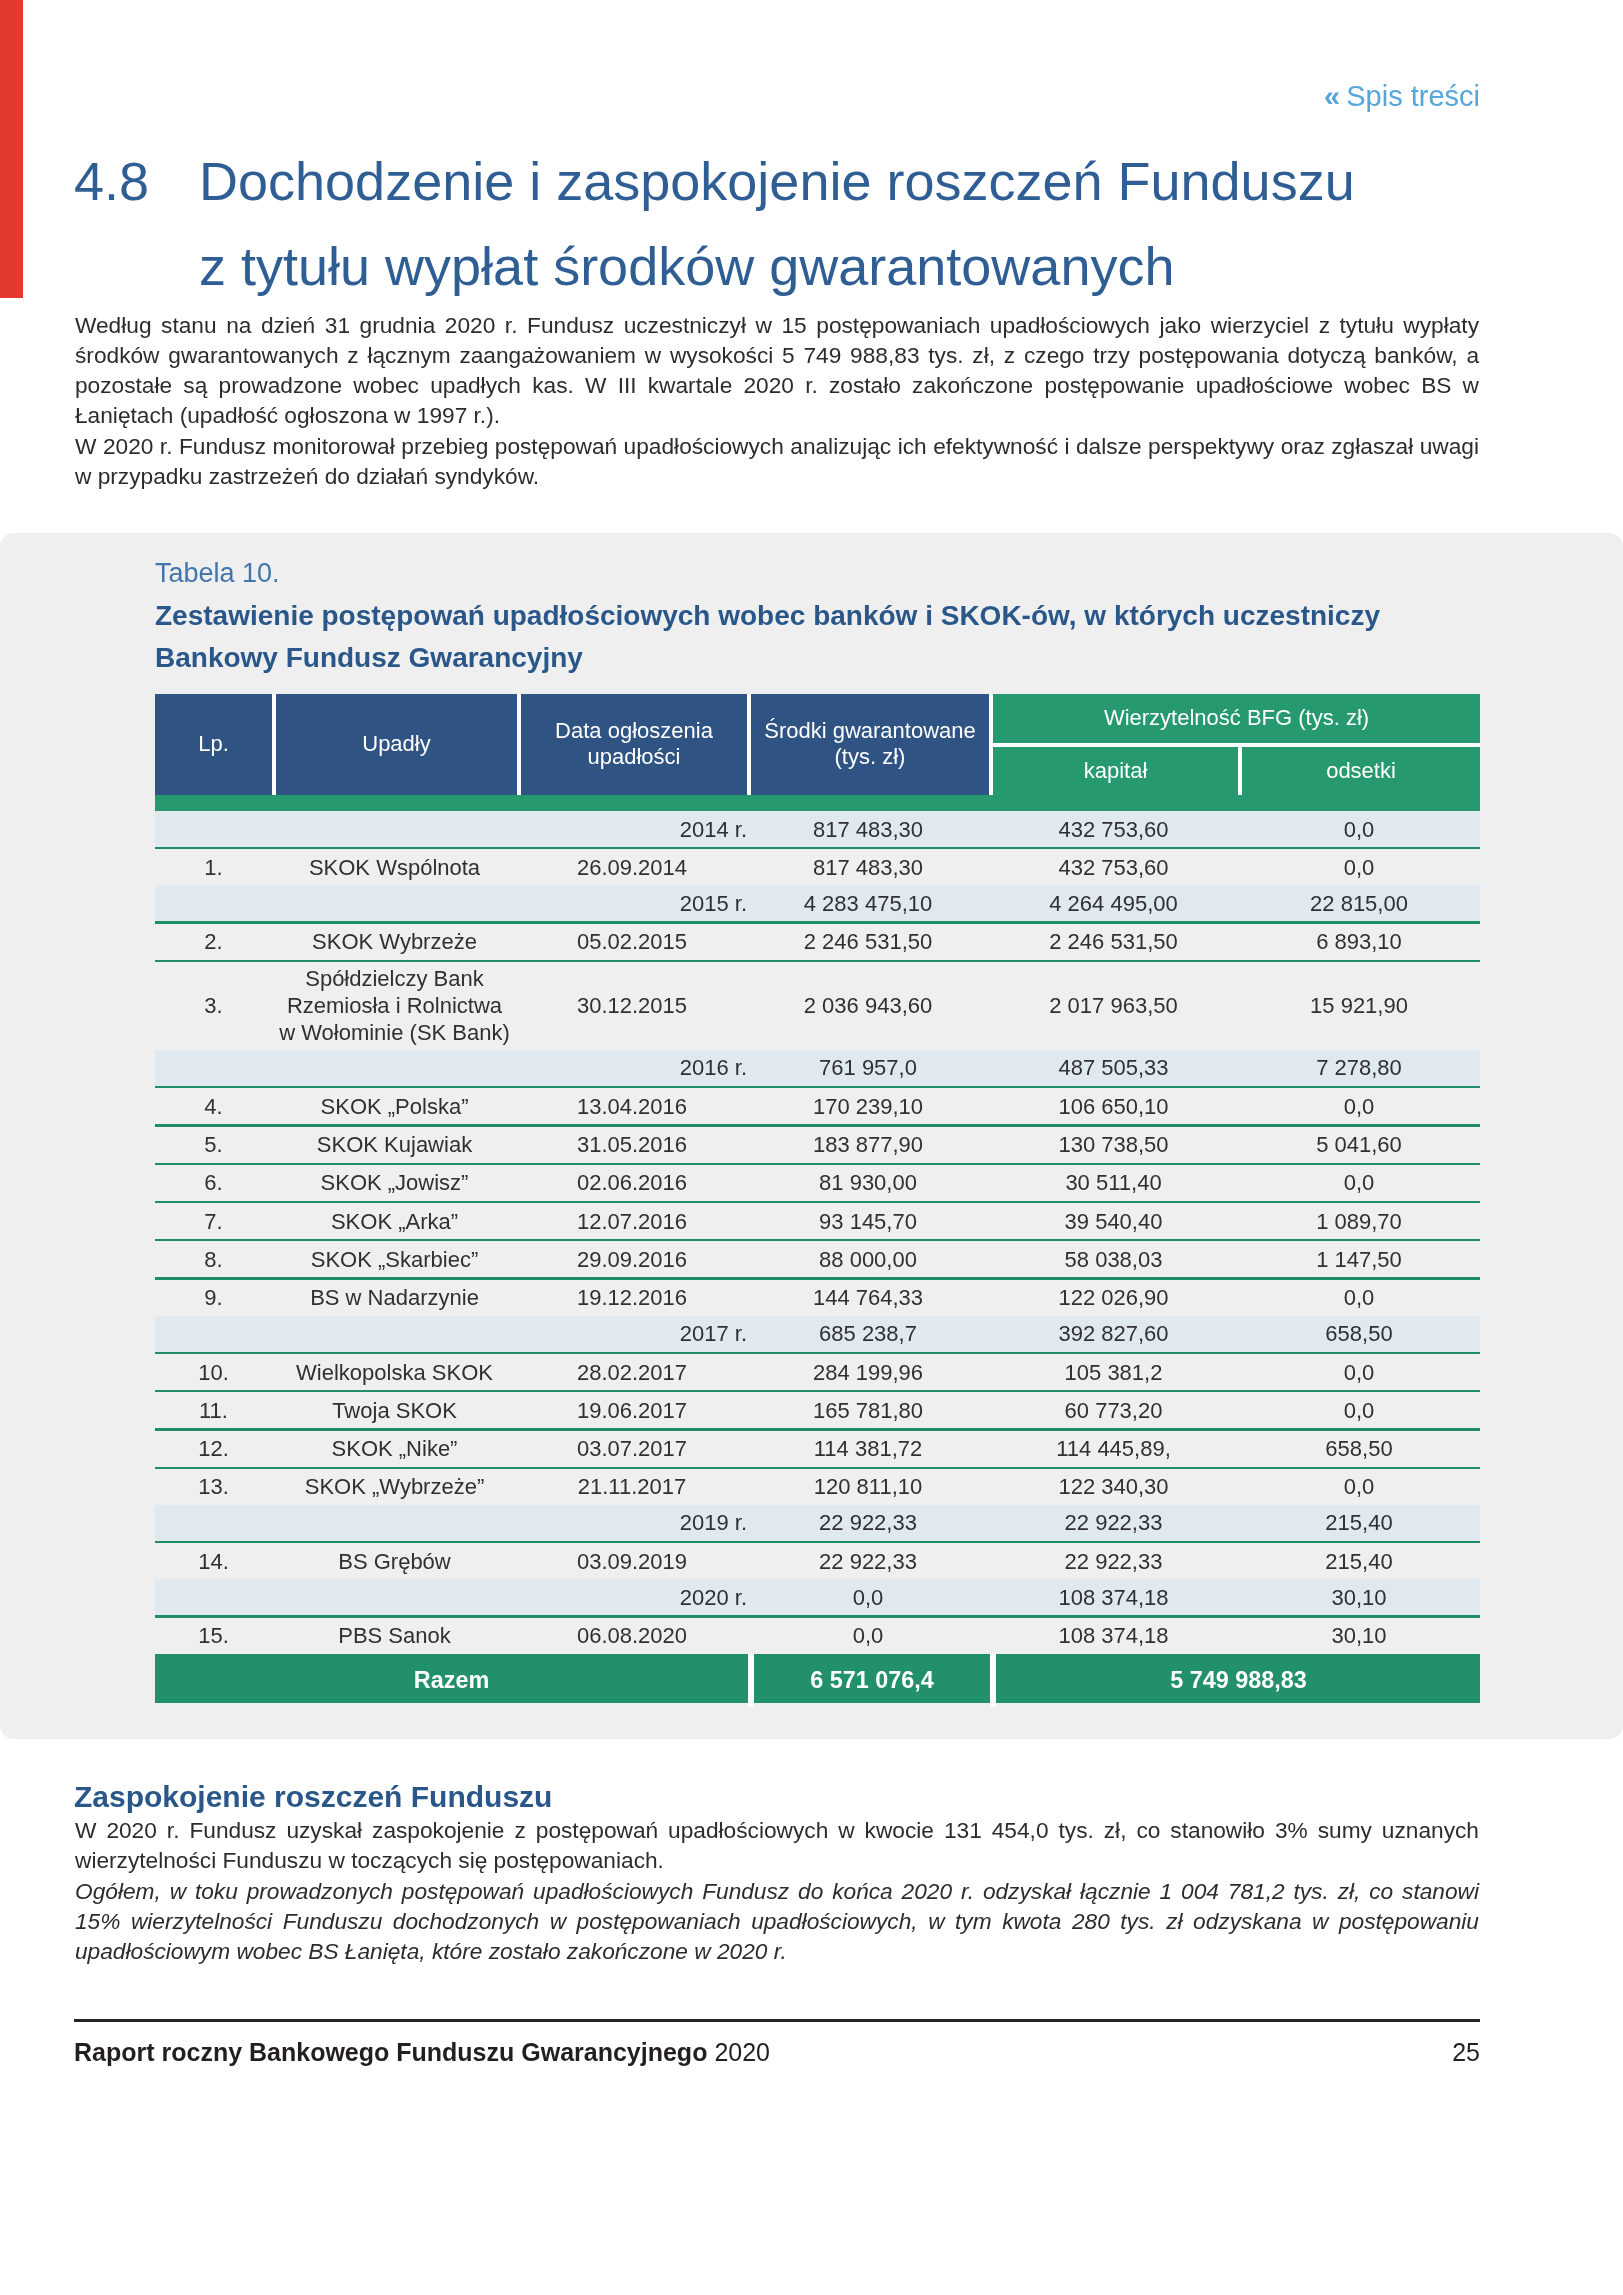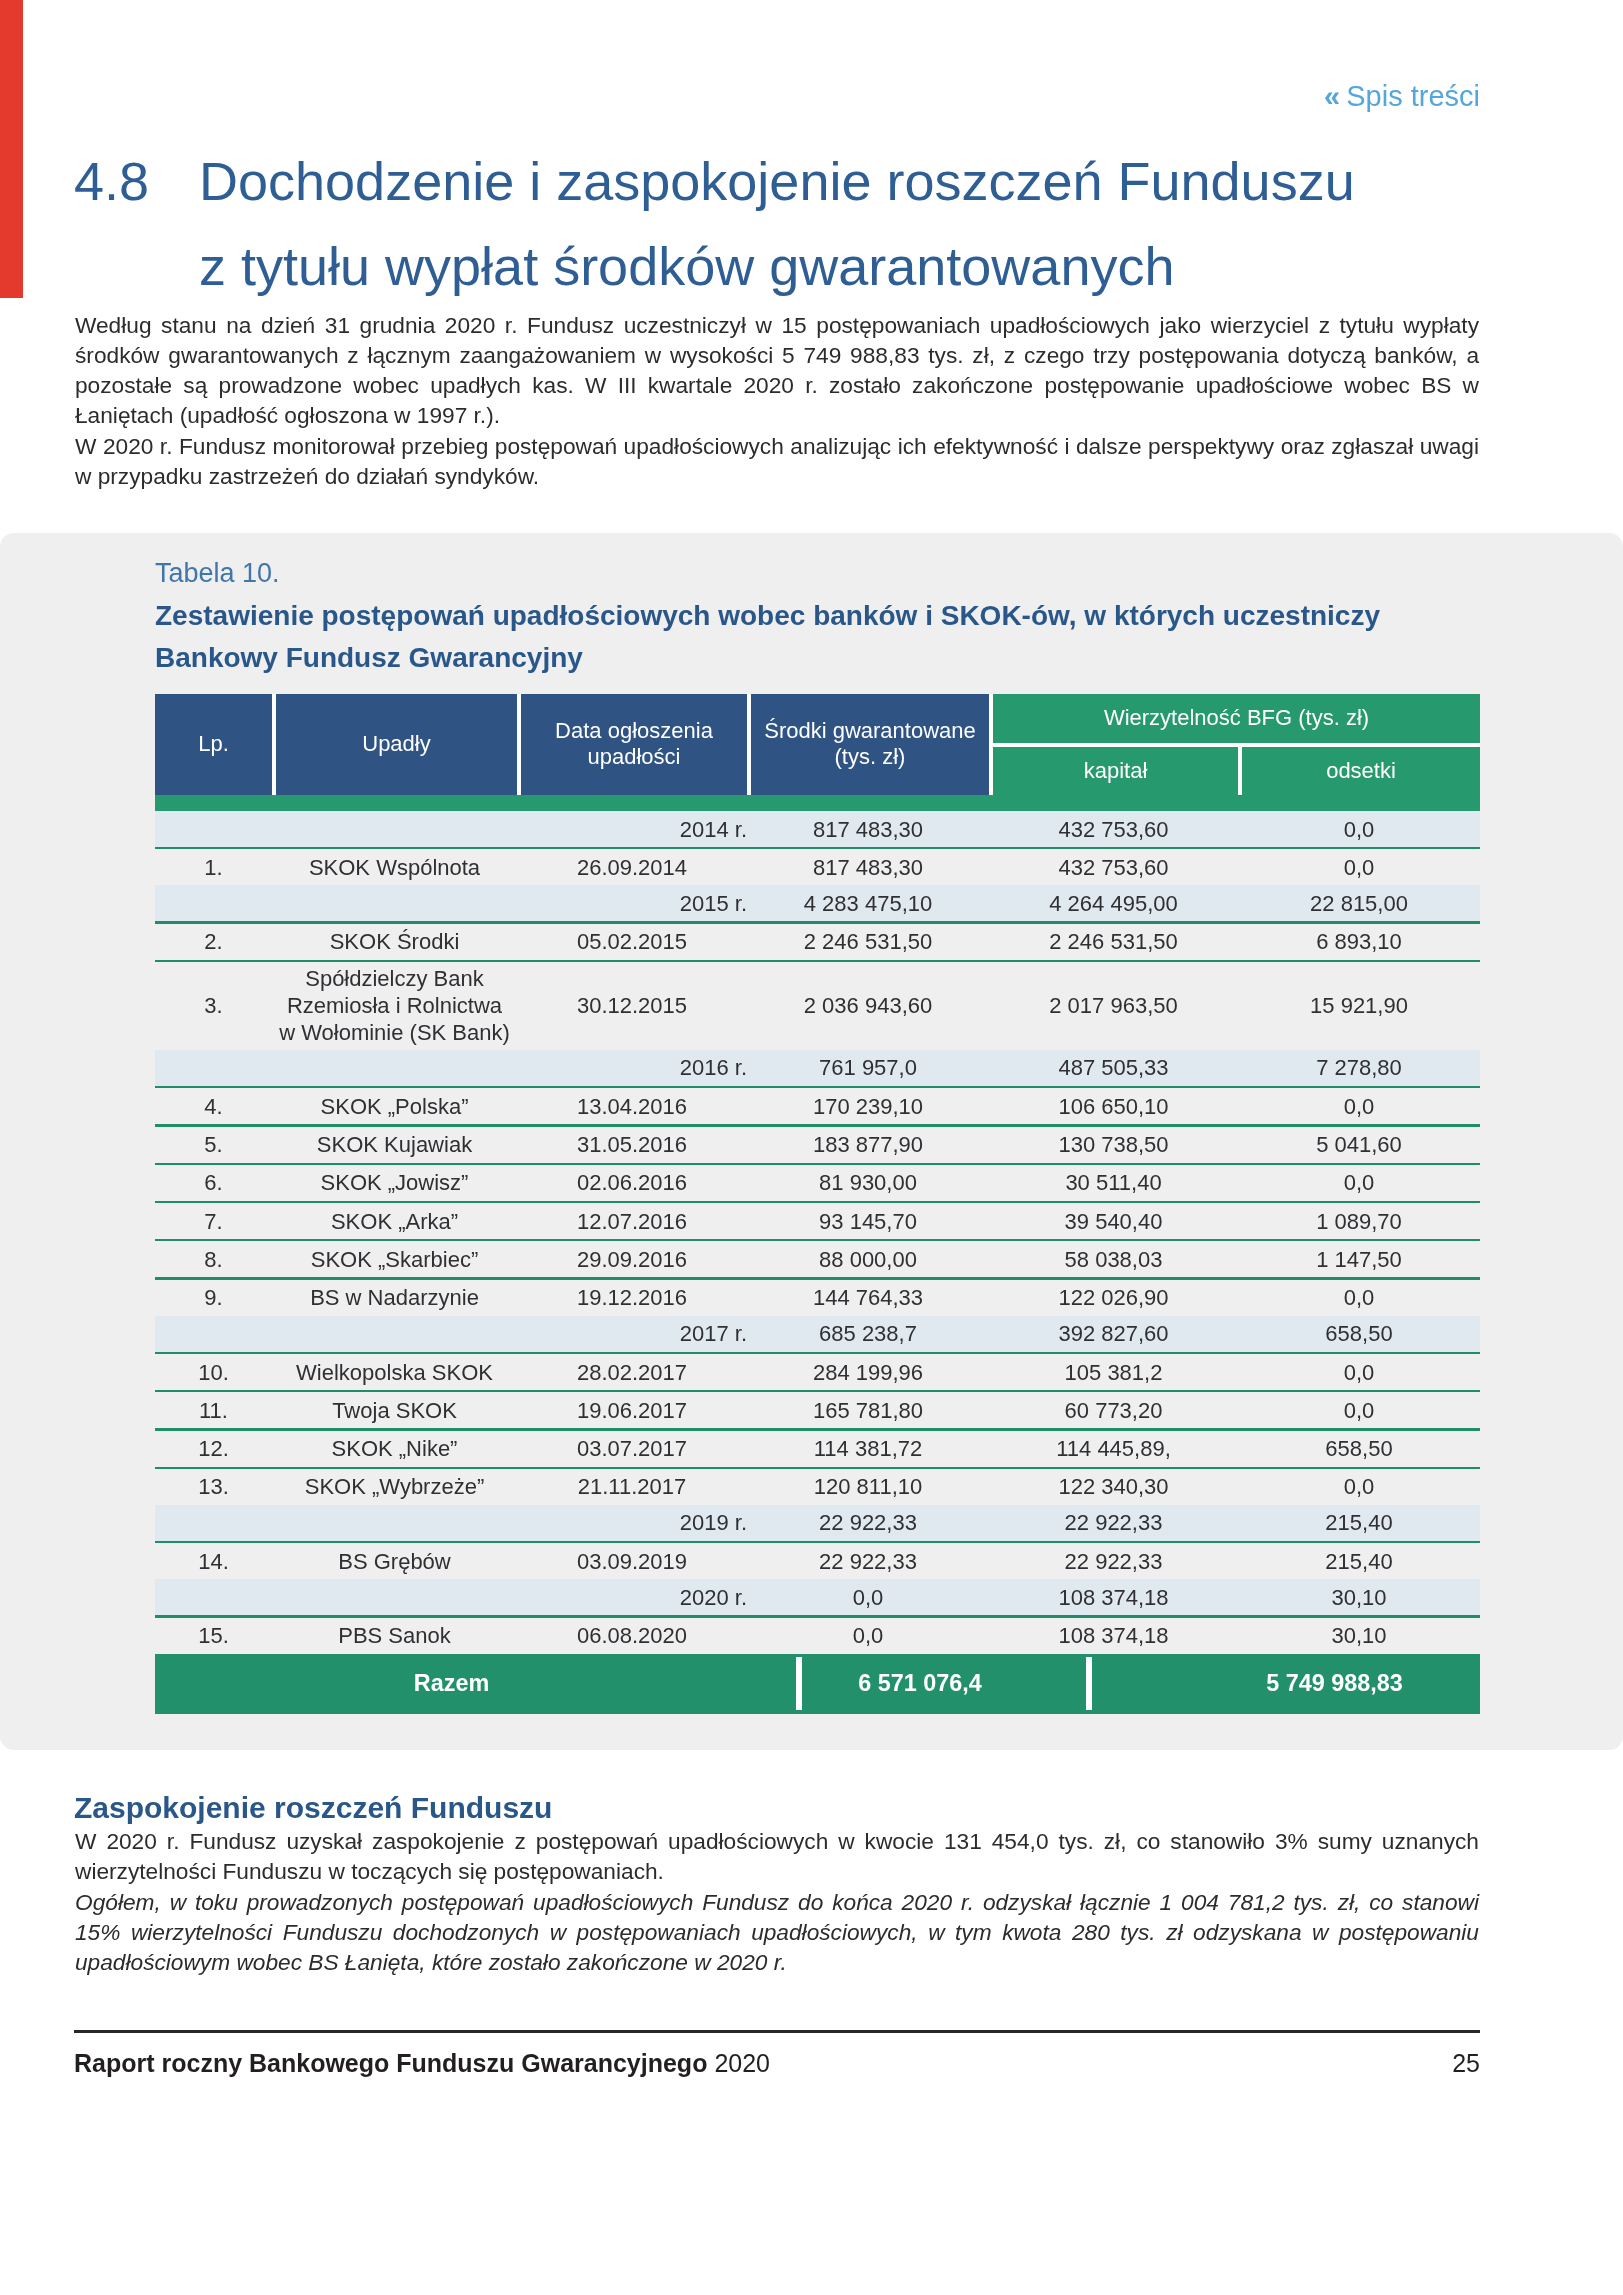--- a/index.html
+++ b/index.html
@@ -45,22 +45,22 @@
     display:grid; grid-template-columns:117px 245px 230px 242px 249px 242px;
     min-height:36px; align-items:center; background:#efefef;
   }
   .trow.year { background:#dfe9ef; }
   .trow.tall { min-height:88px; }
   .trow > div { text-align:center; color:#303034; line-height:27px; }
   .trow .ylabel { grid-column:1 / 4; text-align:right; padding-left:28px; }
   .sep { width:1325px; height:2.3px; background:#1f8e67; }
 
   .total {
-    display:grid; grid-template-columns:593px 242px 491px; height:60px;
-    background:#23906c; color:#ffffff; font-weight:700; font-size:23.4px; align-items:center;gap:48px;
+    display:grid; grid-template-columns:593px 242px 491px; height:49px;
+    background:#23906c; color:#ffffff; font-weight:700; font-size:23.4px; align-items:center;
   }
   .total > div { box-sizing:border-box; text-align:center; }
   .total .tgap { border-left:6px solid #ffffff; height:53px; display:flex; align-items:center; justify-content:center; }
 
   .h2 { margin-top:41px; font-size:30px; font-weight:700; color:#2a5789; }
   .p3 { margin-top:27px; }
   .p4 { margin-top:32px;font-style:italic; }
 
   .rule { margin-top:53px; height:3px; background:#26262a; }
   .footer { margin-top:16.6px; display:flex; justify-content:space-between; align-items:baseline;
@@ -129,21 +129,21 @@
           </div>
           <div class="trow year">
             <div class="ylabel">2015 r.</div>
             <div>4 283 475,10</div>
             <div>4 264 495,00</div>
             <div>22 815,00</div>
           </div>
           <div class="sep"></div>
           <div class="trow">
             <div>2.</div>
-            <div>SKOK Środki</div>
+            <div>SKOK Wybrzeże</div>
             <div>05.02.2015</div>
             <div>2 246 531,50</div>
             <div>2 246 531,50</div>
             <div>6 893,10</div>
           </div>
           <div class="sep"></div>
           <div class="trow tall">
             <div>3.</div>
             <div>Spółdzielczy Bank<br>Rzemiosła i Rolnictwa<br>w Wołominie (SK Bank)</div>
             <div>30.12.2015</div>

